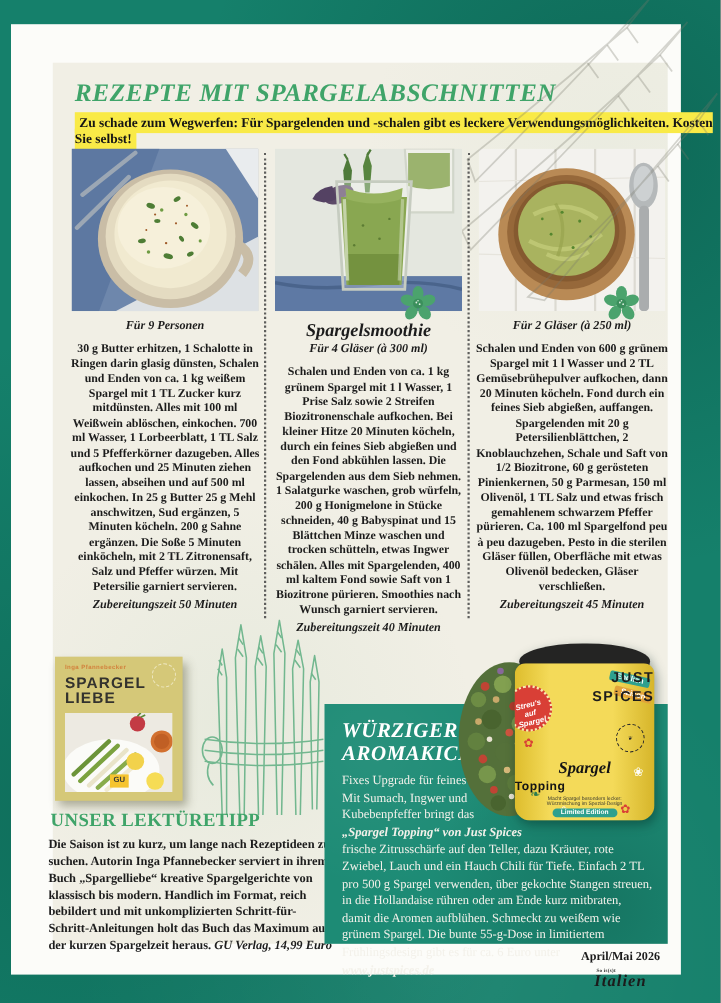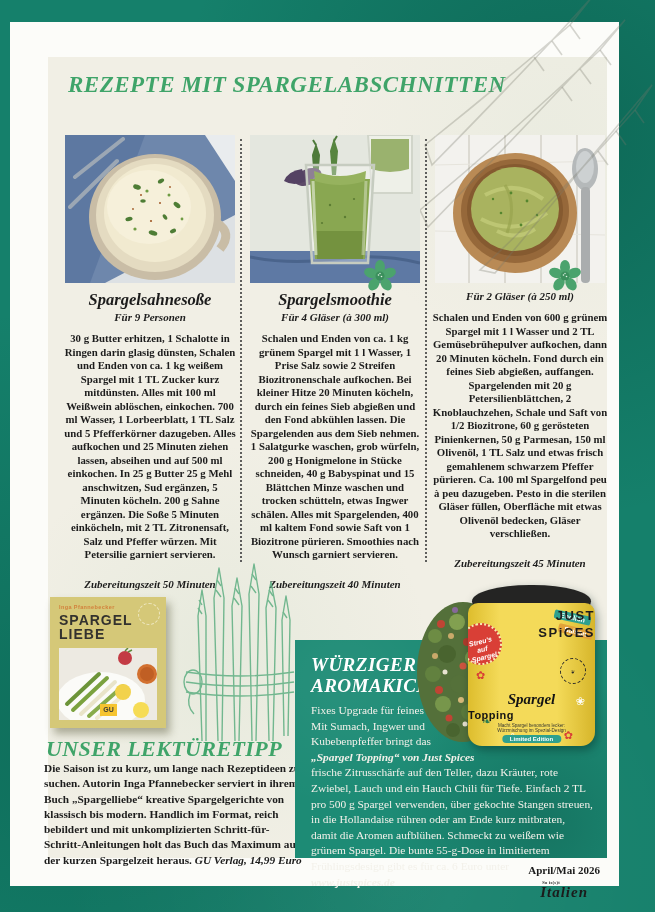--- a/index.html
+++ b/index.html
@@ -22,39 +22,39 @@
   .sub-title .hl { background:#f9ea47; padding:2px 4px 3px; }
 
   
   .photo { position:absolute; top:135px; width:170px; height:148px; overflow:hidden; }
   .photo svg { display:block; }
   .sep { position:absolute; top:139px; height:423px; width:0; border-left:2px dotted #454545; opacity:.85; }
   .recipe { position:absolute; top:290px; width:176px; text-align:center; color:#1c1c1c; }
   .recipe h3 { font-size:16.5px; font-style:italic; font-weight:700; margin-bottom:1px; }
   .recipe .serving { font-size:11px; font-style:italic; font-weight:700; margin-bottom:9px; }
   .recipe .body { font-size:10.8px; font-weight:700; line-height:13.5px; }
-  .recipe .prep { font-size:11px; font-style:italic; font-weight:700; margin-top:16px; }
+  .recipe .prep { font-size:11px; font-style:italic; font-weight:700; margin-top:3px; }
   .flower { position:absolute; width:32px; height:32px; z-index:3; }
 
   
   .book { position:absolute; left:50px; top:597px; width:116px; height:131px; background:#d5c878;
     box-shadow:4px 6px 8px rgba(90,90,60,.45); padding:7px 9px 8px; z-index:2; }
   .book .author { font-family:"Liberation Sans", sans-serif; font-size:5.5px; color:#d2813c; font-weight:700; letter-spacing:.4px; }
   .book .btitle { font-family:"Liberation Sans", sans-serif; font-size:14px; line-height:14px; font-weight:800;
     color:#33322e; letter-spacing:1px; margin-top:3px; }
   .book .roundel { position:absolute; right:6px; top:6px; width:22px; height:22px; border:1px dashed #f3eecf;
     border-radius:50%; opacity:.8; }
   .book .bphoto { position:absolute; left:9px; right:9px; bottom:8px; height:72px; overflow:hidden; }
   .book .gu { position:absolute; left:50px; bottom:12px; width:17px; height:12px; background:#f6c430;
     color:#3a3a34; font-family:"Liberation Sans",sans-serif; font-size:7px; font-weight:800; text-align:center; line-height:12px; z-index:3;}
 
   .bundle-sketch { position:absolute; left:180px; top:556px; z-index:1; opacity:.9; }
 
   
-  .lek-head { position:absolute; left:46px; top:736px; font-size:22px; font-style:italic; font-weight:700;
+  .lek-head { position:absolute; left:46px; top:736px; font-size:17px; font-weight:700;
     color:#3fa469; letter-spacing:.4px; z-index:2; }
   .lek-body { position:absolute; left:44px; top:761px; width:260px; font-size:11.3px; font-weight:700;
     line-height:15.3px; color:#1c1c1c; z-index:2; }
   .lek-body .credit { font-style:italic; }
 
   
   .panel { position:absolute; left:295px; top:640px; width:312px; height:218px; background:#1d8b75;
     background-image:radial-gradient(circle at 80% 85%, rgba(0,50,40,.25), transparent 50%),
                      radial-gradient(circle at 15% 20%, rgba(255,255,255,.05), transparent 40%);
     z-index:2; padding:14px 14px 10px 16px; }
@@ -104,20 +104,23 @@
   .corner-sketch { position:absolute; left:420px; top:-5px; z-index:5; pointer-events:none; }
 </style>
 </head>
 <body>
 
 <div class="page-wrap">
   <div class="white-page"></div>
   <div class="cream"></div>
 
   <h1 class="main-title">REZEPTE MIT SPARGELABSCHNITTEN</h1>
+  <div class="sub-title">
+    <span class="hl">Zu schade zum Wegwerfen: Für Spargelenden und -schalen gibt es leckere Verwendungsmöglichkeiten. Kosten Sie selbst!</span>
+  </div>
 
   <div class="photo" style="left:65px">
     <svg width="170" height="148" viewBox="0 0 170 148">
       <rect width="170" height="148" fill="#6e87ac"></rect>
       <path d="M0,0 L80,0 L25,148 L0,148 Z" fill="#5d78a1"></path>
       <path d="M40,148 L170,80 L170,148 Z" fill="#dde1e4"></path>
       <path d="M140,0 L170,0 L170,46 Z" fill="#e9ecee"></path>
       <g stroke="#a7b0b8" stroke-width="4" stroke-linecap="round" opacity=".85">
         <line x1="10" y1="42" x2="58" y2="4"></line>
           <line x1="5" y1="72" x2="52" y2="26"></line>
@@ -244,21 +247,20 @@
     </g>
     <circle cx="16" cy="16" r="4.5" fill="#3b8f5c"></circle>
     <g fill="#dff0e2">
         <circle cx="14.5" cy="15" r=".8"></circle>
         <circle cx="17.5" cy="16.5" r=".8"></circle>
         <circle cx="16" cy="13.5" r=".7"></circle>
       </g>
   </svg>
 
   <div class="recipe" style="left:62px">
-    <h3>Spargelsahnesoße</h3>
     <div class="serving">Für 9 Personen</div>
     <div class="body">30 g Butter erhitzen, 1 Schalotte in Ringen darin glasig dünsten, Schalen und Enden von ca. 1 kg weißem Spargel mit 1 TL Zucker kurz mitdünsten. Alles mit 100 ml Weißwein ablöschen, einkochen. 700 ml Wasser, 1 Lorbeerblatt, 1 TL Salz und 5 Pfefferkörner dazugeben. Alles aufkochen und 25 Minuten ziehen lassen, abseihen und auf 500 ml einkochen. In 25 g Butter 25 g Mehl anschwitzen, Sud ergänzen, 5 Minuten köcheln. 200 g Sahne ergänzen. Die Soße 5 Minuten einköcheln, mit 2 TL Zitronensaft, Salz und Pfeffer würzen. Mit Petersilie garniert servieren.</div>
     <div class="prep">Zubereitungszeit 50 Minuten</div>
   </div>
   <div class="recipe" style="left:247px">
     <h3>Spargelsmoothie</h3>
     <div class="serving">Für 4 Gläser (à 300 ml)</div>
     <div class="body">Schalen und Enden von ca. 1 kg grünem Spargel mit 1 l Wasser, 1 Prise Salz sowie 2 Streifen Biozitronenschale aufkochen. Bei kleiner Hitze 20 Minuten köcheln, durch ein feines Sieb abgießen und den Fond abkühlen lassen. Die Spargelenden aus dem Sieb nehmen. 1 Salatgurke waschen, grob würfeln, 200 g Honigmelone in Stücke schneiden, 40 g Babyspinat und 15 Blättchen Minze waschen und trocken schütteln, etwas Ingwer schälen. Alles mit Spargelenden, 400 ml kaltem Fond sowie Saft von 1 Biozitrone pürieren. Smoothies nach Wunsch garniert servieren.</div>
     <div class="prep">Zubereitungszeit 40 Minuten</div>
   </div>

